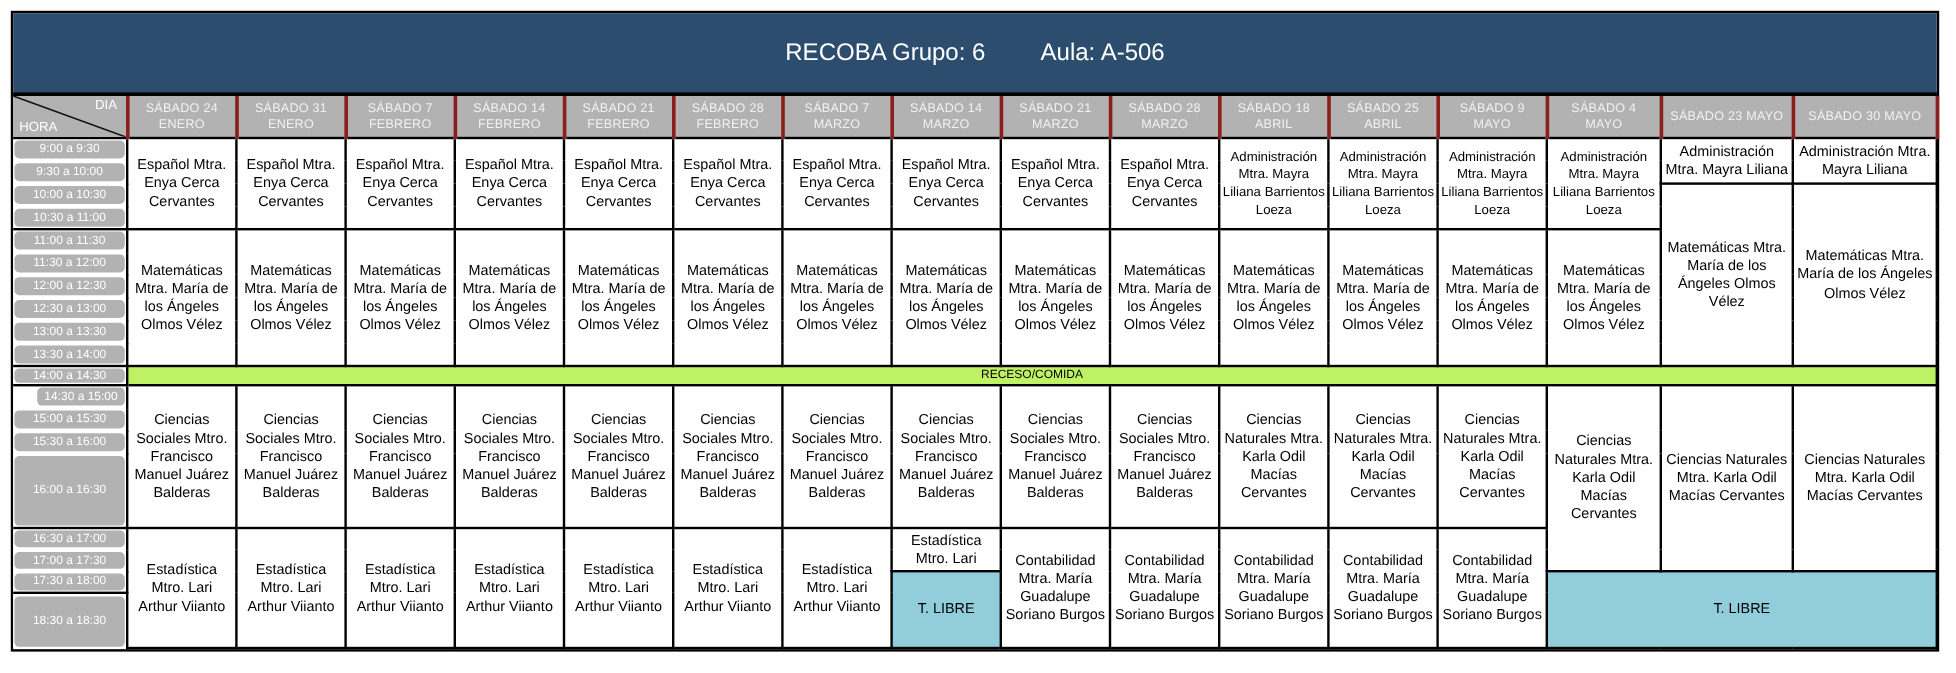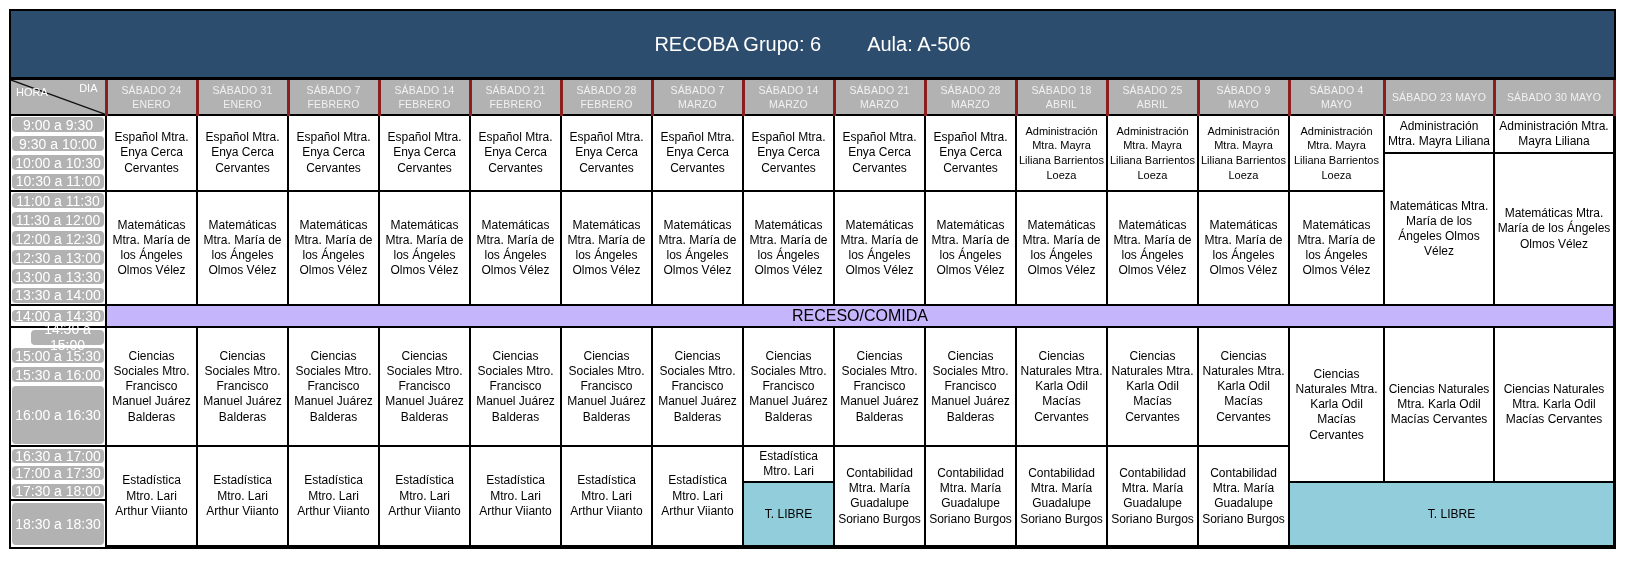--- a/index.html
+++ b/index.html
@@ -31,41 +31,41 @@
   }
   th.datehead.nowrap{white-space:nowrap;margin-left:40px;}
   th.datehead.last{border-right:3px solid #8b1e1e;}
 
   
   th.corner{
     background:#b2b2b2; position:relative; border-bottom:2px solid #000; padding:0;
   }
   th.corner svg{position:absolute; left:0; top:0; width:100%; height:100%;}
   th.corner .dia{position:absolute; top:2px; right:7px; color:#fff; font-size:11px; font-weight:normal;}
-  th.corner .hora{position:absolute; bottom:16px; left:5px; color:#fff; font-size:11px; font-weight:normal;}
+  th.corner .hora{position:absolute; bottom:2px; left:5px; color:#fff; font-size:11px; font-weight:normal;}
 
   
   th.time{
     background:#fff; padding:1px 1px; font-weight:normal;
     border-right:2px solid #000;
   }
   th.time .bar{
     background:#b2b2b2; color:#fff; border-radius:4px;
-    font-size:14px; display:flex; align-items:center; justify-content:center;
+    font-size:10px; display:flex; align-items:center; justify-content:center;
   }
 
   
   td.cell{
     border:2px solid #000; background:#fff; color:#000;
     text-align:center; vertical-align:middle;
     font-size:12px; line-height:1.27; padding:0 2px;
   }
   td.cell.s-admL{font-size:11px; line-height:1.32;}
   td.cell.free{background:#92cddc; font-size:12px;}
-  td.cell.receso{background:#c4b5fd; font-size:16px; padding:0;}
+  td.cell.receso{background:#bef264; font-size:10px; padding:0;}
 </style>
 </head>
 <body>
 
 <div class="sheet">
   <div class="titlebar">
     <div class="title-l2">
       <span>RECOBA Grupo: 6</span>
       <span>Aula: A-506</span>
     </div>

